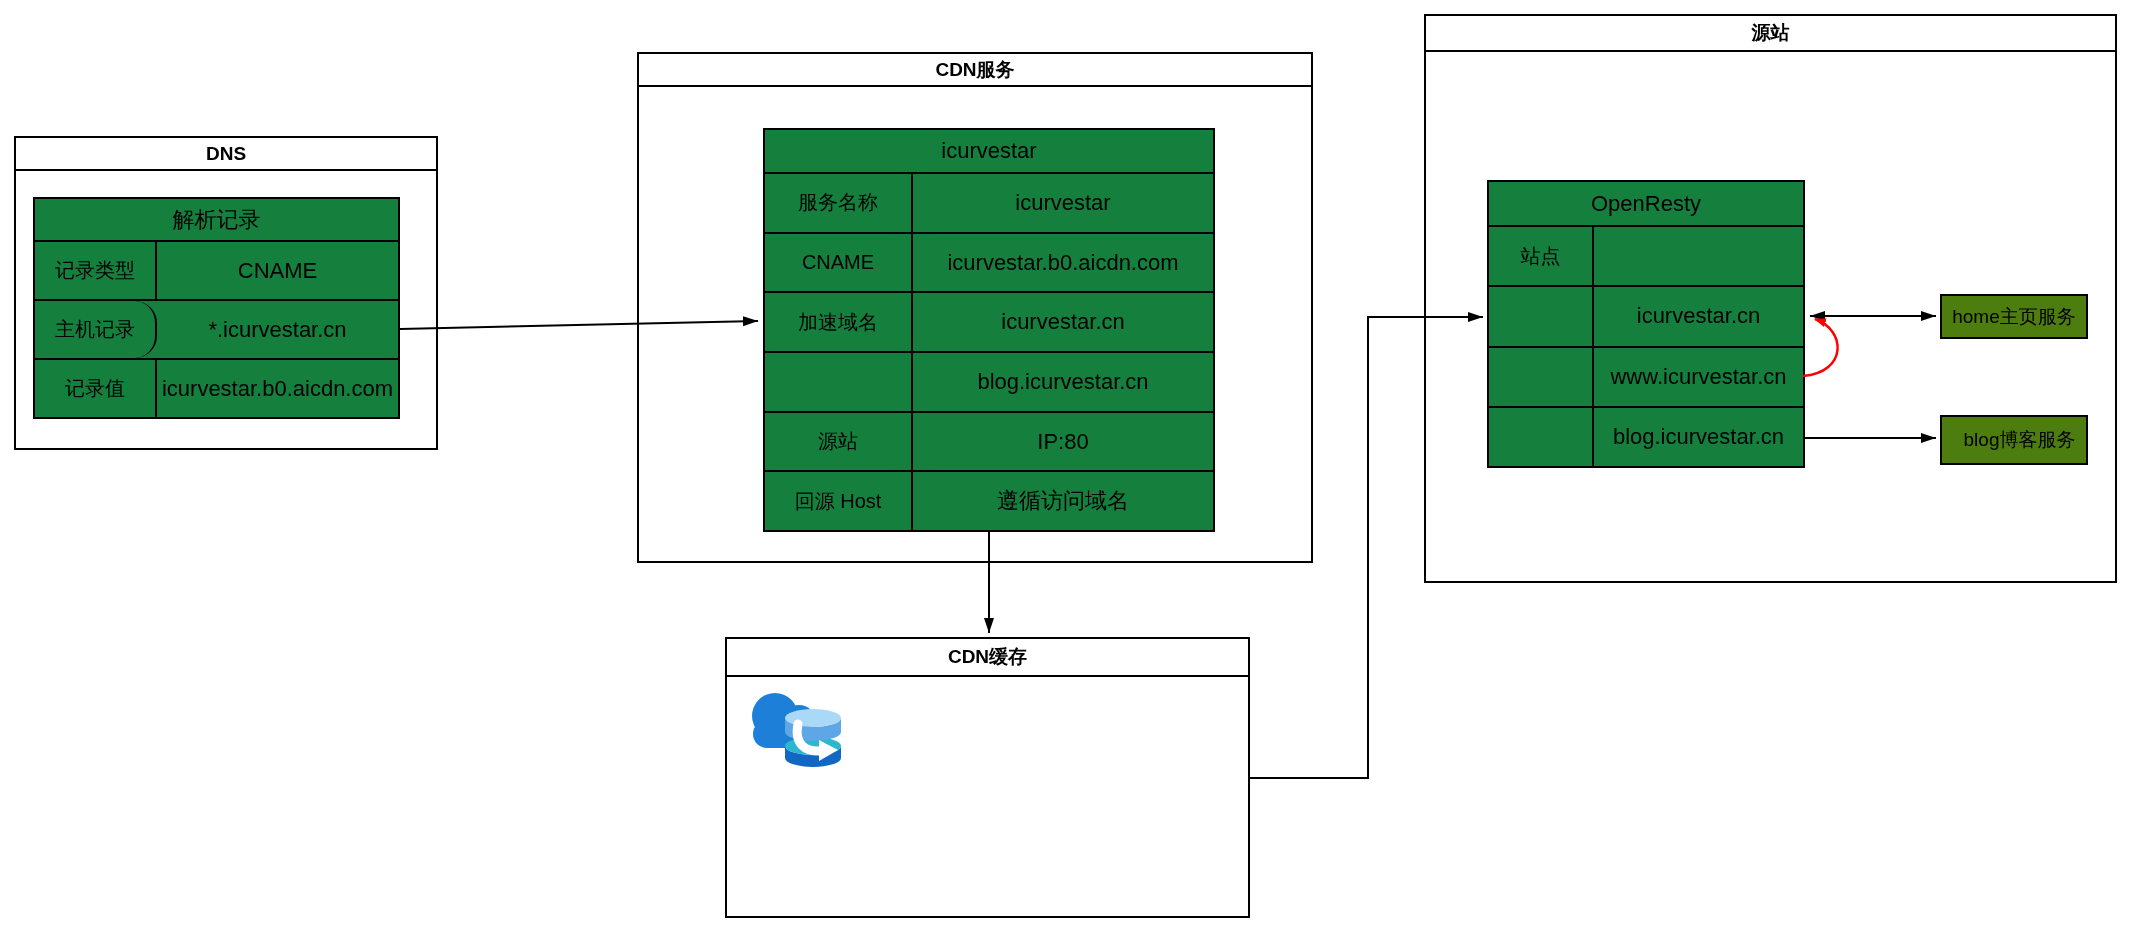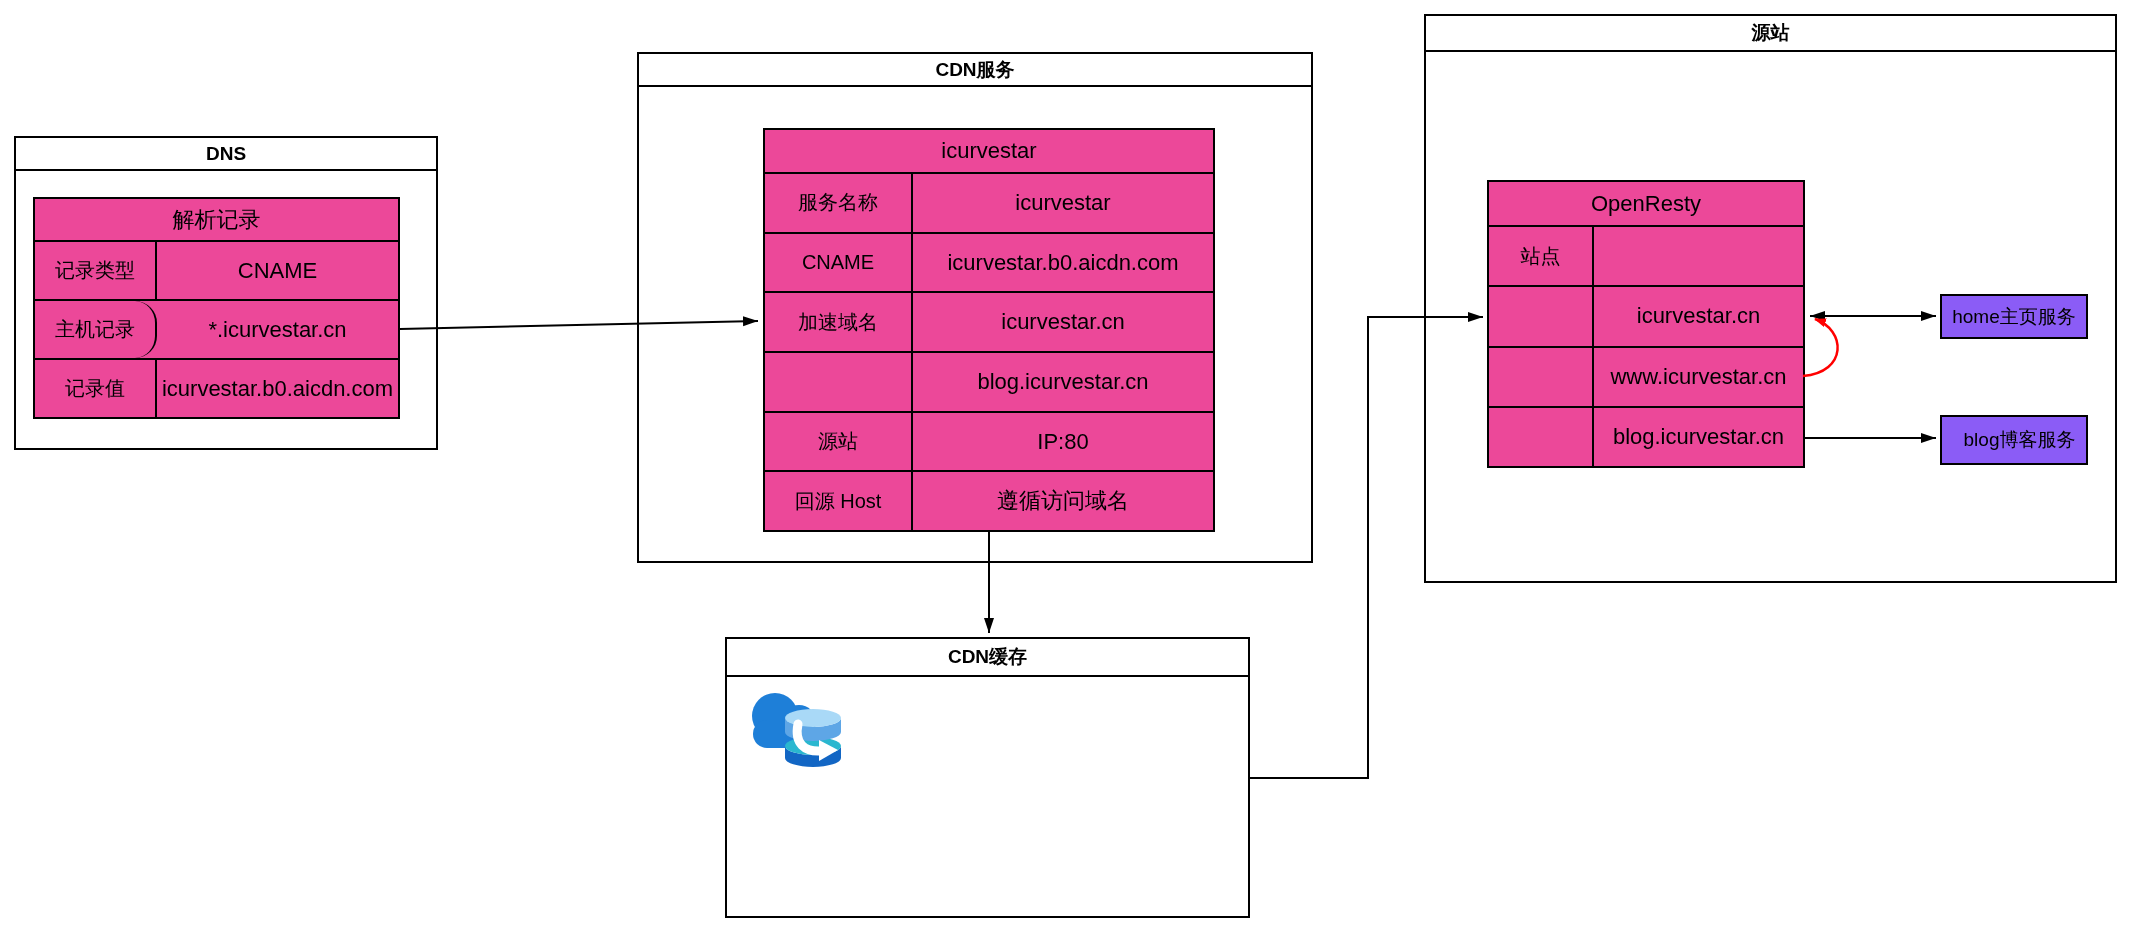--- a/index.html
+++ b/index.html
@@ -6,36 +6,36 @@
   .canvas{
     position:relative;width:2133px;height:938px;background:#ffffff;
     font-family:"Liberation Sans",sans-serif;color:#000;overflow:hidden;
   }
   .obox{position:absolute;border:2px solid #000;background:#ffffff;box-sizing:border-box;}
   .obox-title{
     display:flex;align-items:center;justify-content:center;
     border-bottom:2px solid #000;font-weight:bold;font-size:19px;box-sizing:border-box;
   }
   .itable{
-    position:absolute;border:2px solid #000;background:#ec4899;
+    position:absolute;border:2px solid #000;background:#15803d;
     display:flex;flex-direction:column;box-sizing:border-box;
   }
   .itable-title{
     display:flex;align-items:center;justify-content:center;
     border-bottom:2px solid #000;font-size:22px;box-sizing:border-box;flex:0 0 auto;
   }
   .trow{display:flex;flex:1;border-bottom:2px solid #000;box-sizing:border-box;min-height:0;}
   .trow:last-child{border-bottom:none;}
   .tlabel{
     display:flex;align-items:center;justify-content:center;
     border-right:2px solid #000;font-size:20px;box-sizing:border-box;flex:0 0 auto;
   }
   .tvalue{flex:1;display:flex;align-items:center;justify-content:center;font-size:22px;}
   .svc{
-    position:absolute;border:2px solid #000;background:#8b5cf6;box-sizing:border-box;
+    position:absolute;border:2px solid #000;background:#4d7c0f;box-sizing:border-box;
     display:flex;align-items:center;justify-content:center;font-size:19px;
   }
   .overlay{position:absolute;left:0;top:0;pointer-events:none;}
   .cache-icon{position:absolute;}
 </style>
 </head>
 <body>
 
 <div class="canvas">
 

